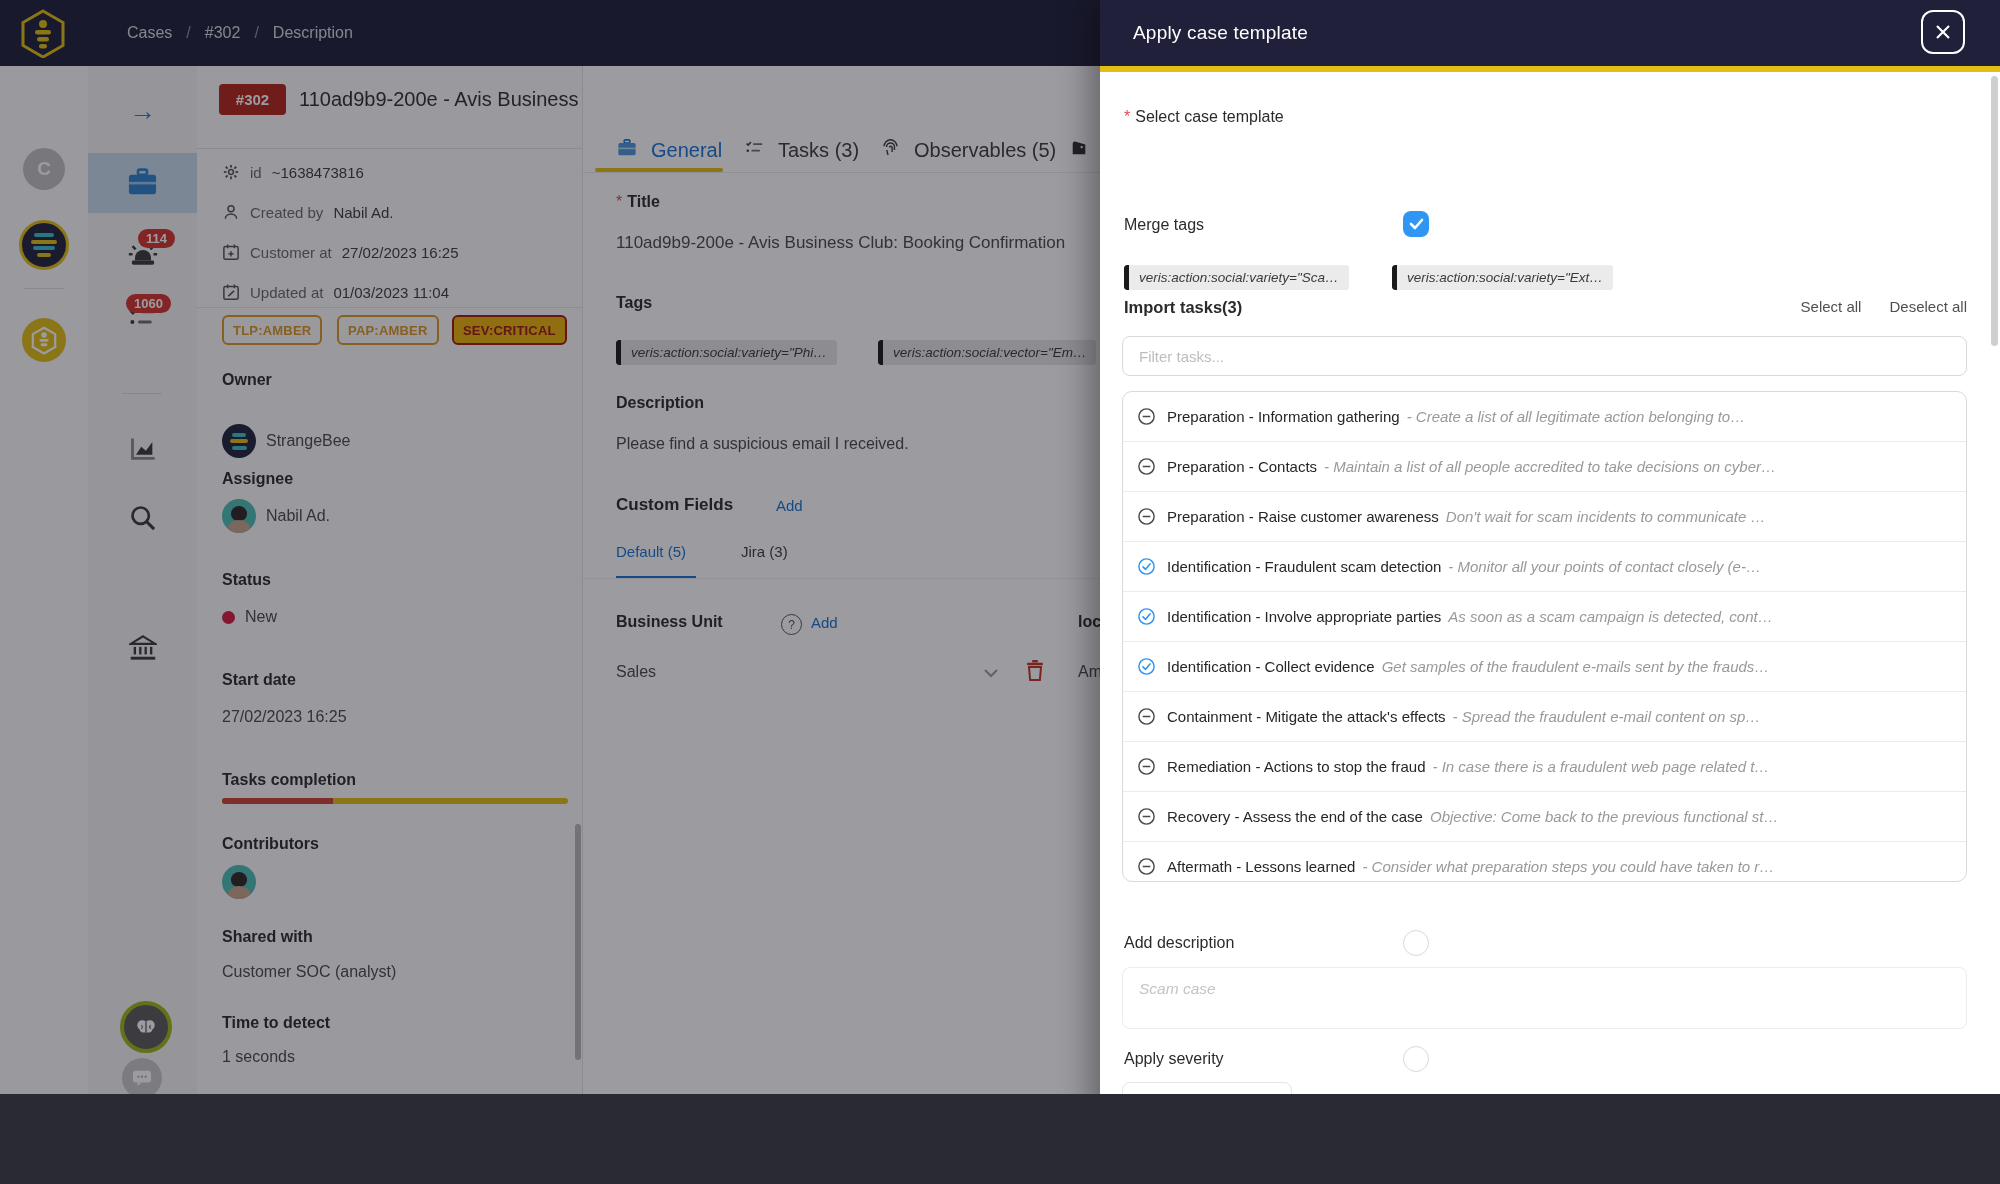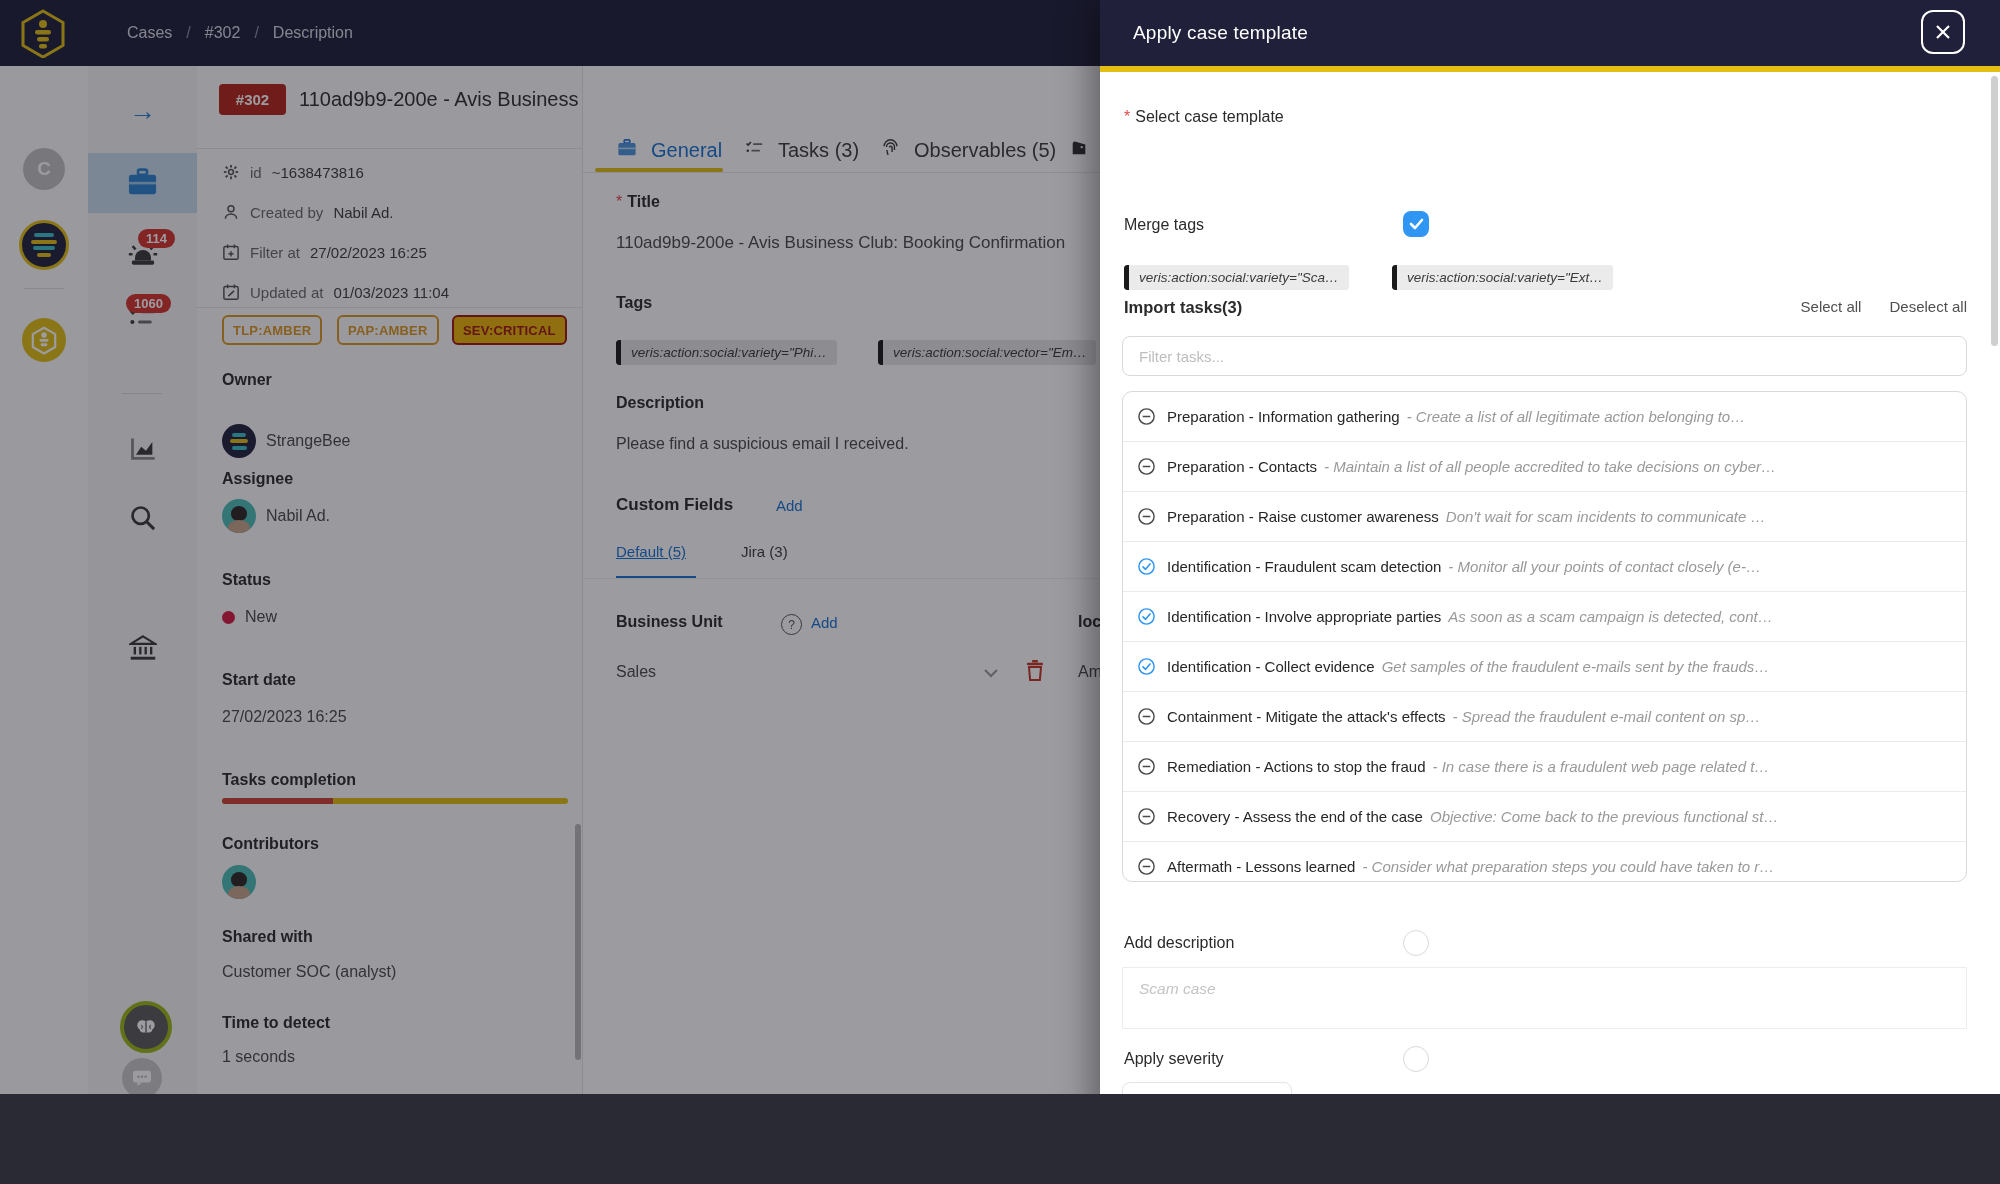--- a/index.html
+++ b/index.html
@@ -79,21 +79,21 @@
   .tab-underline{position:absolute;left:12px;top:102px;width:128px;height:4px;background:#e3bf13;border-radius:2px;}
   .tabs-div{position:absolute;left:0;top:106px;width:518px;height:1px;background:#e8e8e8;}
   .sec-label{position:absolute;font-size:16px;font-weight:bold;color:#2c2c2c;white-space:nowrap;}
   .req{color:#e5484d;margin-right:5px;font-weight:normal;}
   .plain-text{position:absolute;font-size:16px;color:#4a4a4a;white-space:nowrap;}
   .tag-chip{position:absolute;height:25px;background:#e6e6e6;border-radius:3px;display:flex;align-items:center;overflow:hidden;}
   .tag-chip .bar{width:5px;align-self:stretch;background:#1a1a1a;border-radius:3px 0 0 3px;flex:none;}
   .tag-chip .txt{font-size:13.5px;font-style:italic;color:#3a3a3a;padding:0 10px;white-space:nowrap;}
   .link-blue{color:#1b74d2;font-size:15px;cursor:pointer;}
   .cf-tab{position:absolute;font-size:15px;color:#3d3d3d;cursor:pointer;}
-  .cf-tab.active{color:#1b74d2;text-decoration:underline;}
+  .cf-tab.active{color:#1b74d2;}
   .cf-underline{position:absolute;left:33px;top:510px;width:80px;height:3px;background:#1b74d2;}
   .cf-div{position:absolute;left:0;top:512px;width:518px;height:1px;background:#f0f0f0;}
   .q-circle{position:absolute;width:19px;height:19px;border:1.5px solid #555;border-radius:50%;
             font-size:12px;color:#555;display:flex;align-items:center;justify-content:center;}
 
   
   .overlay{left:0;top:0;width:1100px;height:1184px;background:rgba(16,16,28,0.42);z-index:40;}
 
   
   .drawer{left:1100px;top:0;width:900px;height:1184px;background:#fff;z-index:50;
@@ -120,21 +120,21 @@
   .filter-input::placeholder{color:#bdbdbd;}
   .task-list{position:absolute;left:22px;top:391px;width:845px;height:491px;border:1px solid #d9d9d9;
              border-radius:10px;box-sizing:border-box;overflow:hidden;background:#fff;}
   .task-row{height:49px;display:flex;align-items:center;padding:0 14px;border-bottom:1px solid #ebebeb;
             cursor:pointer;white-space:nowrap;overflow:hidden;}
   .task-row:last-child{border-bottom:none;}
   .t-ic{width:19px;height:19px;flex:none;}
   .t-name{margin-left:11px;font-size:15px;color:#262626;font-weight:500;}
   .t-desc{margin-left:7px;font-size:15px;font-style:italic;color:#999;}
   .textarea-box{position:absolute;left:22px;top:967px;width:845px;height:62px;border:1px solid #ececec;
-                border-radius:1px;box-sizing:border-box;padding:12px 16px;font-size:15.5px;font-style:italic;
+                border-radius:8px;box-sizing:border-box;padding:12px 16px;font-size:15.5px;font-style:italic;
                 color:#a16207;resize:none;outline:none;font-family:"Liberation Sans",sans-serif;}
   .textarea-box::placeholder{color:#c4c4c4;}
   .sliver{position:absolute;left:22px;top:1082px;width:170px;height:24px;background:#fff;
           border:1px solid #e4e4e4;border-radius:8px;box-sizing:border-box;}
   .drawer-footer{position:absolute;left:0;top:1102px;width:900px;height:82px;background:#fdfdfd;border-top:1px solid #ececec;}
   .cancel-link{position:absolute;left:666px;top:28px;font-size:17px;color:#e8434a;cursor:pointer;}
   .confirm-btn{position:absolute;left:764px;top:26px;width:113px;height:48px;background:#42a5f5;border:none;
                border-radius:10px;color:#fff;font-size:17px;cursor:pointer;font-family:"Liberation Sans",sans-serif;}
   .drawer-scroll{position:absolute;left:891px;top:76px;width:7px;height:270px;background:#cfcfcf;border-radius:4px;}
 </style>
@@ -292,21 +292,21 @@
     </div>
 
     <div class="meta-row" style="top:94px">
       <svg width="18" height="18" viewBox="0 0 24 24">
         <rect x="2.5" y="4.5" width="19" height="17" rx="2" fill="none" stroke="#555" stroke-width="2"></rect>
         <line x1="7.5" y1="2" x2="7.5" y2="7" stroke="#555" stroke-width="2"></line>
         <line x1="16.5" y1="2" x2="16.5" y2="7" stroke="#555" stroke-width="2"></line>
         <line x1="12" y1="11" x2="12" y2="18" stroke="#555" stroke-width="2"></line>
         <line x1="8.5" y1="14.5" x2="15.5" y2="14.5" stroke="#555" stroke-width="2"></line>
       </svg>
-      <span class="meta-label">Filter at</span>
+      <span class="meta-label">Customer at</span>
       <span class="meta-value">27/02/2023 16:25</span>
     </div>
 
     <div class="meta-row" style="top:134px">
       <svg width="18" height="18" viewBox="0 0 24 24">
         <rect x="2.5" y="4.5" width="19" height="17" rx="2" fill="none" stroke="#555" stroke-width="2"></rect>
         <line x1="7.5" y1="2" x2="7.5" y2="7" stroke="#555" stroke-width="2"></line>
         <line x1="16.5" y1="2" x2="16.5" y2="7" stroke="#555" stroke-width="2"></line>
         <line x1="8.5" y1="17.5" x2="16" y2="10.5" stroke="#555" stroke-width="2.2"></line>
       </svg>

